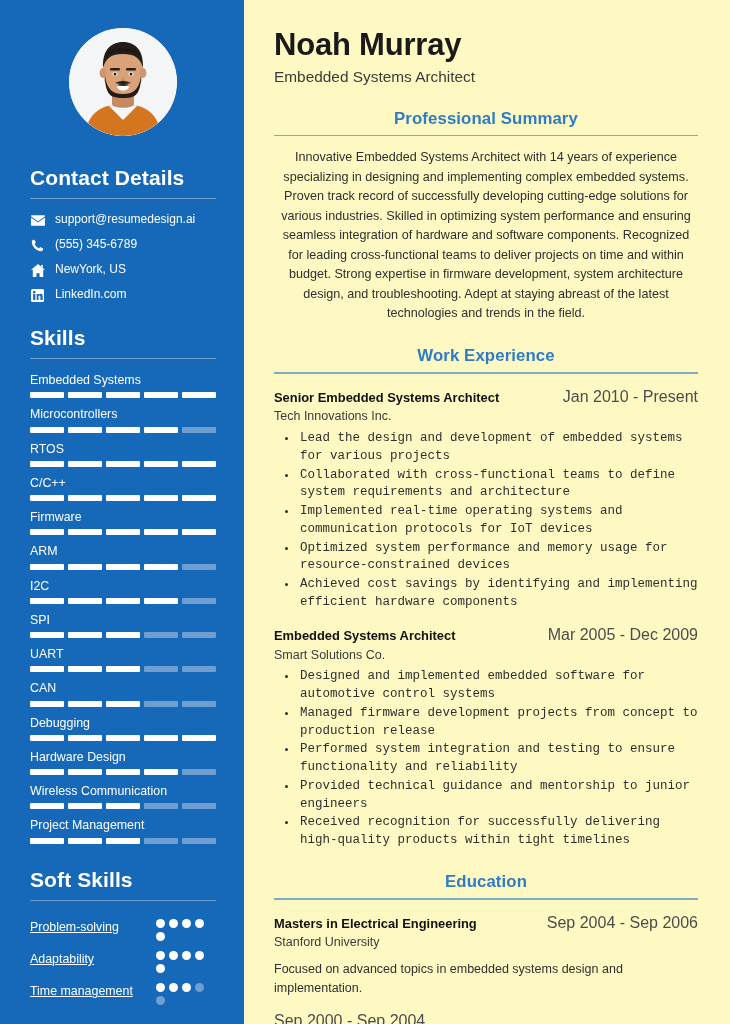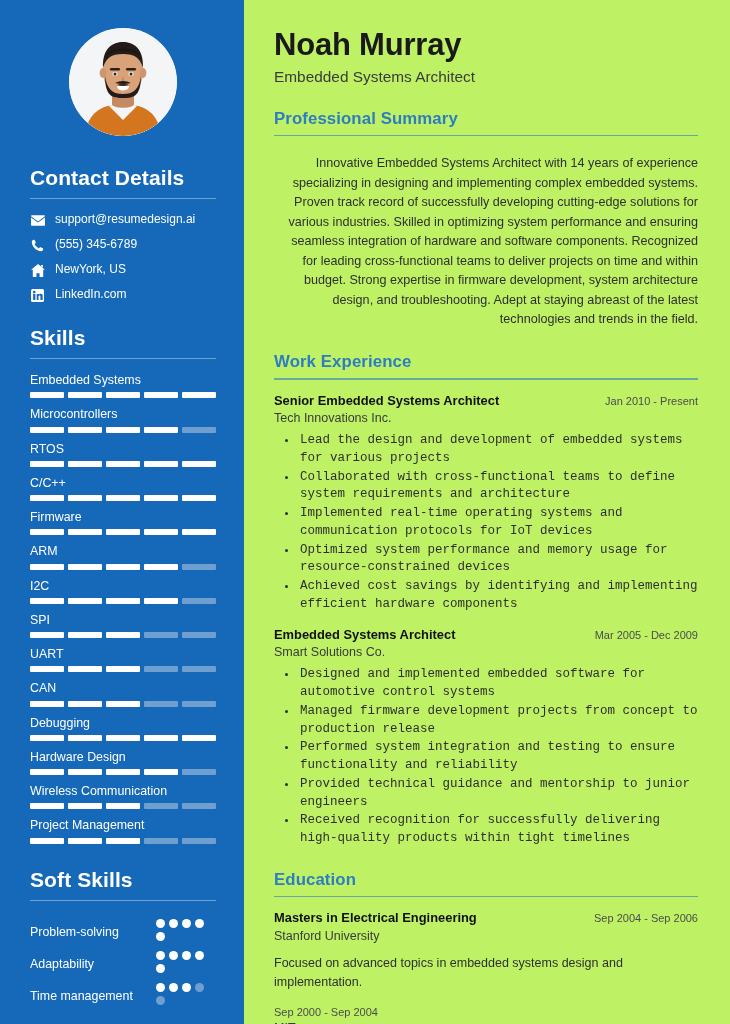--- a/index.html
+++ b/index.html
@@ -53,52 +53,53 @@
 
   
   .skill-item { margin-bottom: 9px; }
   .skill-name { font-size: 12.4px; color:#ffffff; margin-bottom: 5px; line-height:1.15; }
   .skill-bar { display:flex; gap: 4px; height: 6px; }
   .seg { flex:1 1 0; height: 6px; border-radius: 1px; background: #6E9FD0; }
   .seg.on { background: #ffffff; }
 
   
   .soft-row {
-    display:flex; align-items:flex-end; gap: 14px;
+    display:flex; align-items:center; gap: 14px;
     margin-bottom: 6px;
+    text-decoration: underline;
   }
   .soft-name { font-size: 12.4px; line-height: 1.35; color:#ffffff; width: 112px; flex: 0 0 112px; }
   .dots { width: 52px; flex: 0 0 52px; display:flex; flex-wrap: wrap; gap: 4px; padding-top: 4px; }
   .dot { width: 9px; height: 9px; border-radius: 50%; background: #6E9FD0; }
   .dot.on { background: #ffffff; }
 
   
-  .main { flex: 1 1 auto; padding: 28px 32px 0 30px; background:#bef264; }
+  .main { flex: 1 1 auto; padding: 28px 32px 0 30px; background:#fef9c3; }
   .name {
     font-size: 31px; font-weight: bold; color:#1a1a1a;
     letter-spacing: -.2px; line-height: 1.1;
   }
   .role { font-size: 15.4px; color:#3b3b3b; margin-top: 6px; line-height:1.2; }
 
   .sec { margin-top: 22px; }
   .sec-title {
     font-size: 16.8px; font-weight: bold; color:#2E7CC4;
-    letter-spacing:.1px; line-height:1.2;
+    letter-spacing:.1px; line-height:1.2;text-align:center;
   }
   .sec-rule { height: 1.5px; background: #2E7CC4; opacity:.62; margin-top: 6px; }
 
   .summary {
     font-size: 12.6px; line-height: 1.55; color: #2f2f2f;
-    margin-top: 18px; text-align: right;
+    margin-top: 12px; text-align: center;
   }
 
   .entry { margin-top: 13px; }
   .entry-head { display:flex; justify-content: space-between; align-items: baseline; gap: 10px; }
   .entry-title { font-size: 12.9px; font-weight: bold; color:#111; line-height:1.3; }
-  .entry-date { font-size: 11px; color:#4c4c4c; white-space: nowrap; line-height:1.3; }
+  .entry-date { font-size: 16px; color:#4c4c4c; white-space: nowrap; line-height:1.3; }
   .entry-org { font-size: 12.5px; color:#3a3a3a; margin-top: 1px; line-height:1.35; }
   .entry-desc { font-size: 12.5px; color:#2f2f2f; margin-top: 9px; line-height:1.5; }
 
   ul.bullets { margin: 5px 0 0 0; padding-left: 24px; font-family: Liberation Mono, monospace; }
   ul.bullets li {
     font-size: 12.5px; line-height: 1.42; color:#2f2f2f;
     margin-bottom: 1px; padding-left: 2px;
   }
   ul.bullets li::marker { font-size: 12px; }
 </style>

